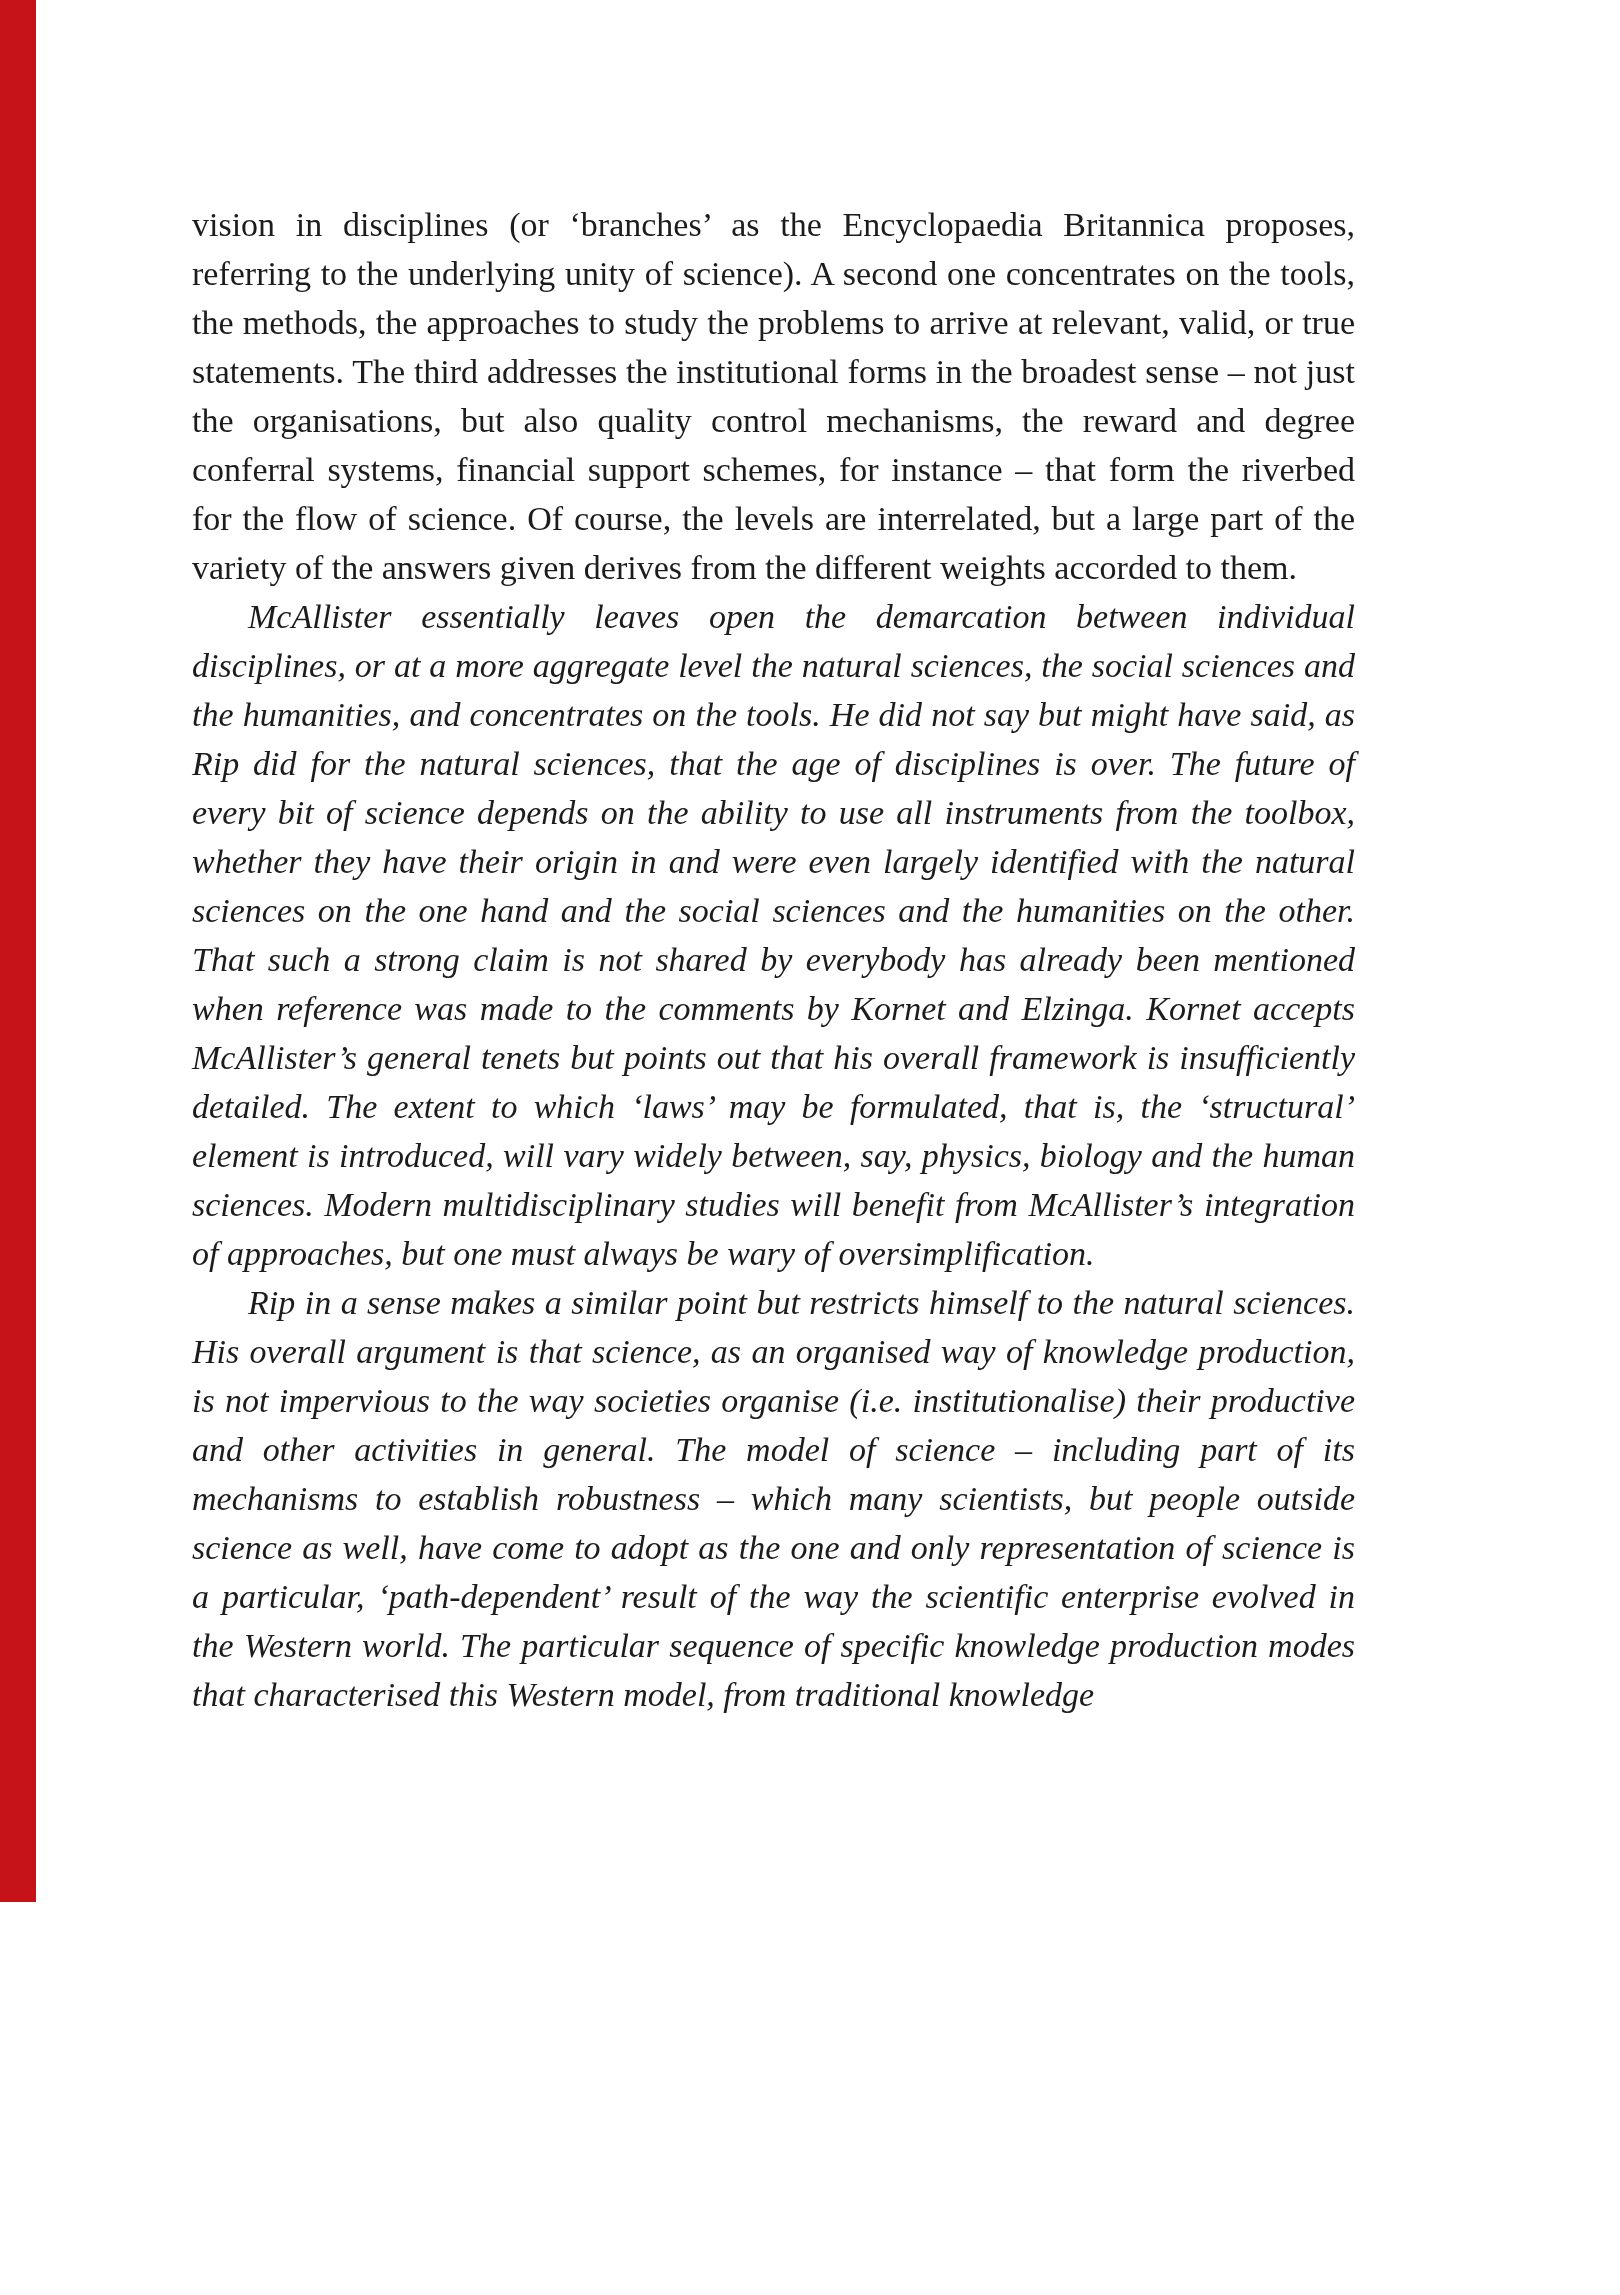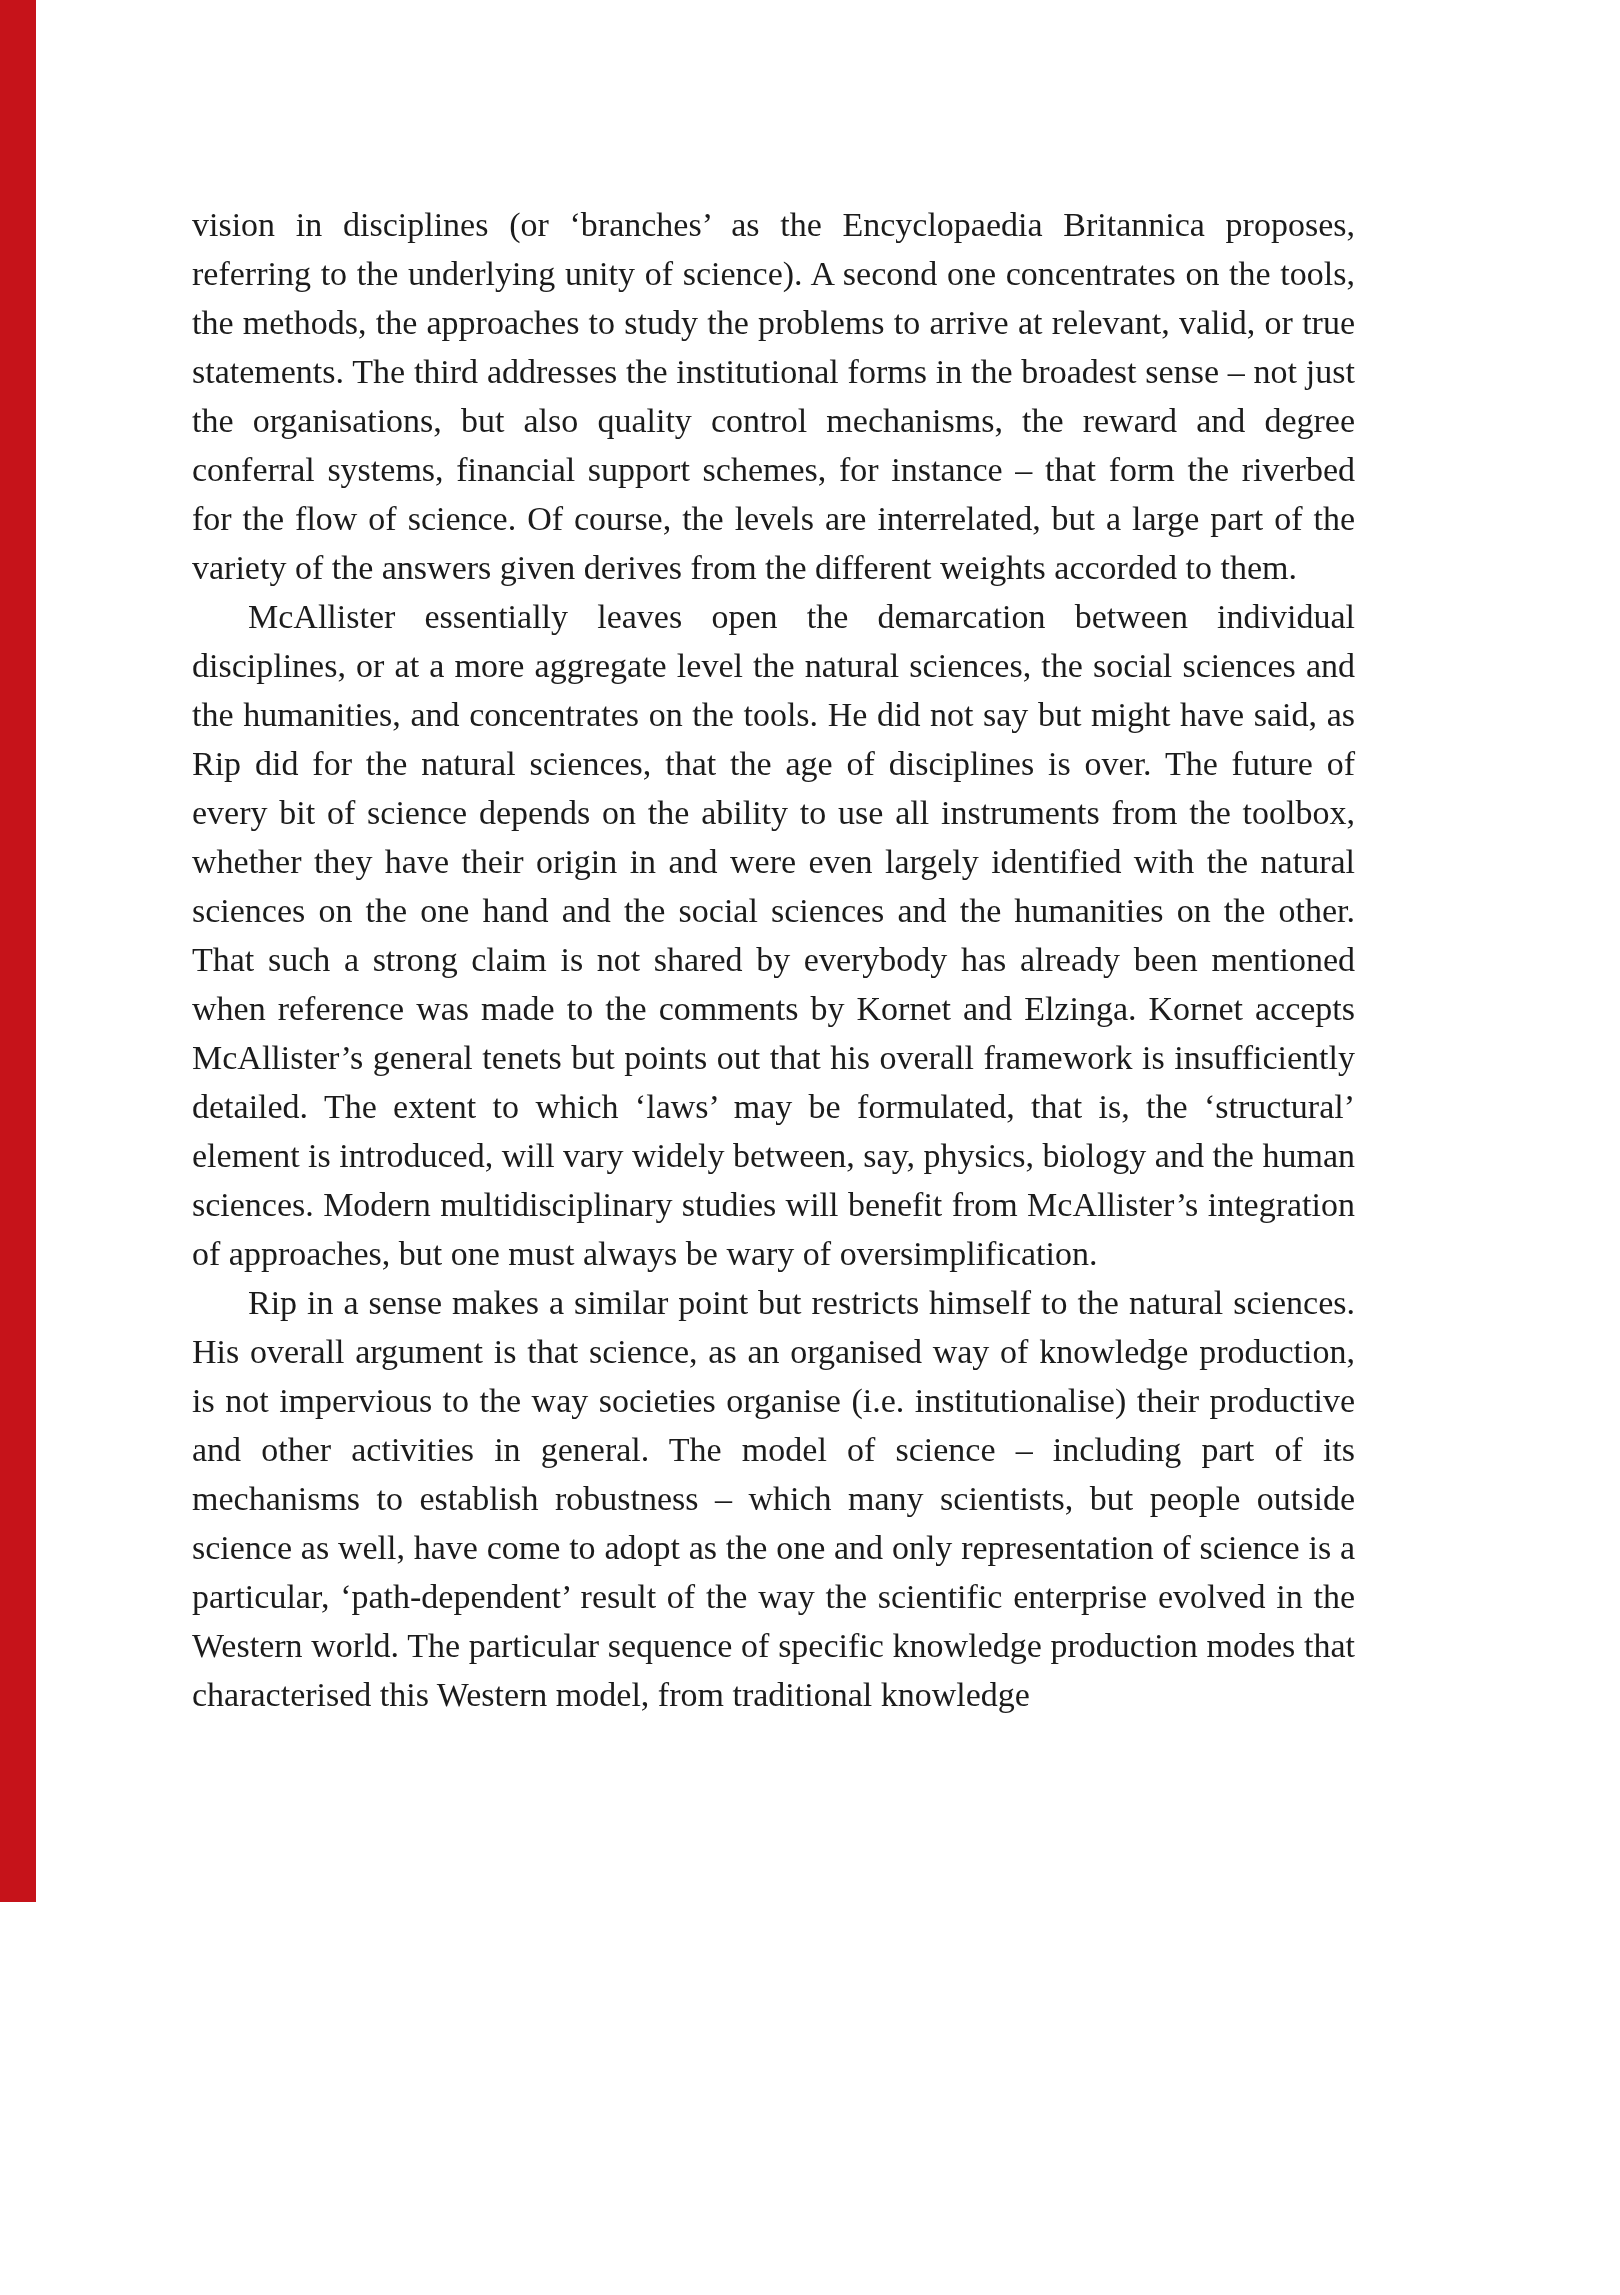--- a/index.html
+++ b/index.html
@@ -33,20 +33,21 @@
     text-align: justify;
     hyphens: auto;
     -webkit-hyphens: auto;
   }
   .text-block p {
     margin: 0;
     padding: 0;
   }
   .text-block p.indent {
     text-indent: 56px;
+    font-style: italic;
   }
   .footer {
     position: absolute;
     left: 192px;
     top: 2104px;
     width: 1163px;
     display: flex;
     justify-content: space-between;
     align-items: baseline;
   }

